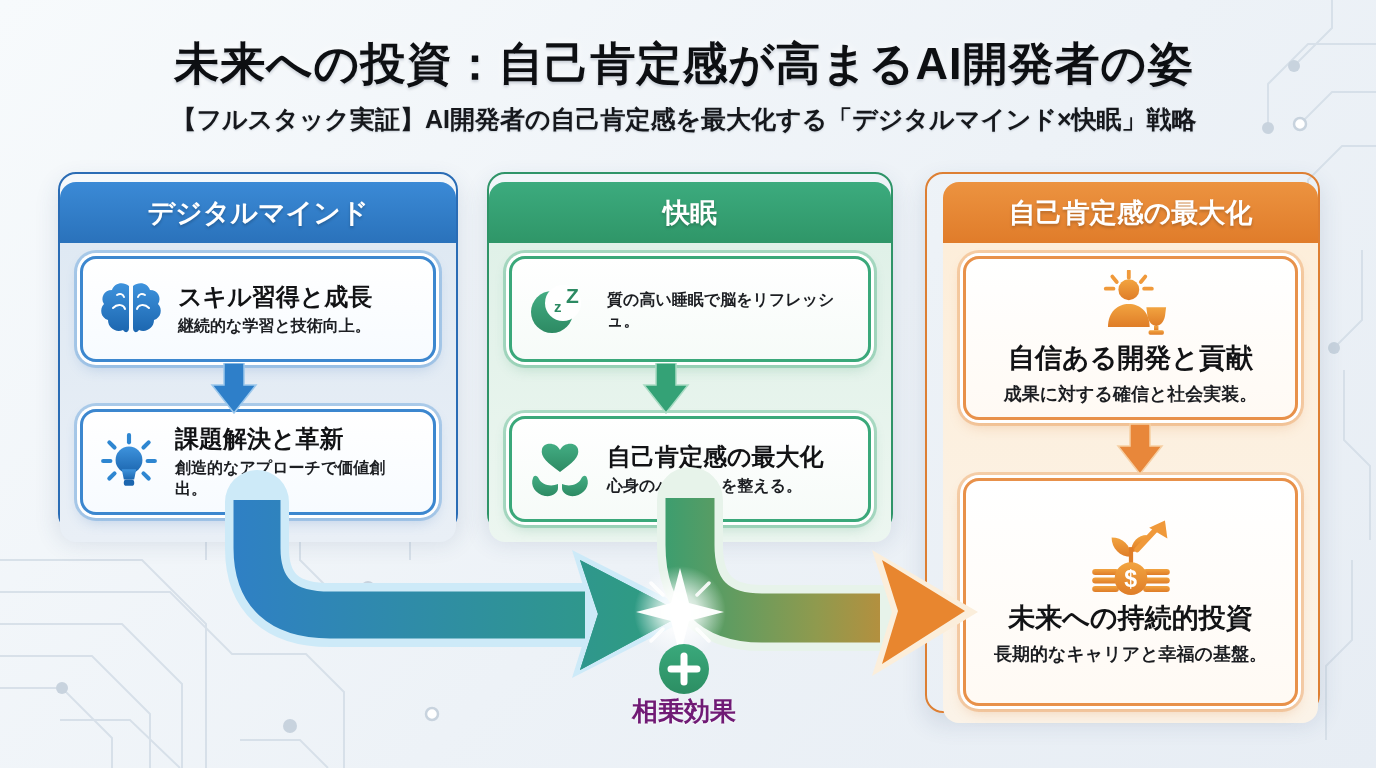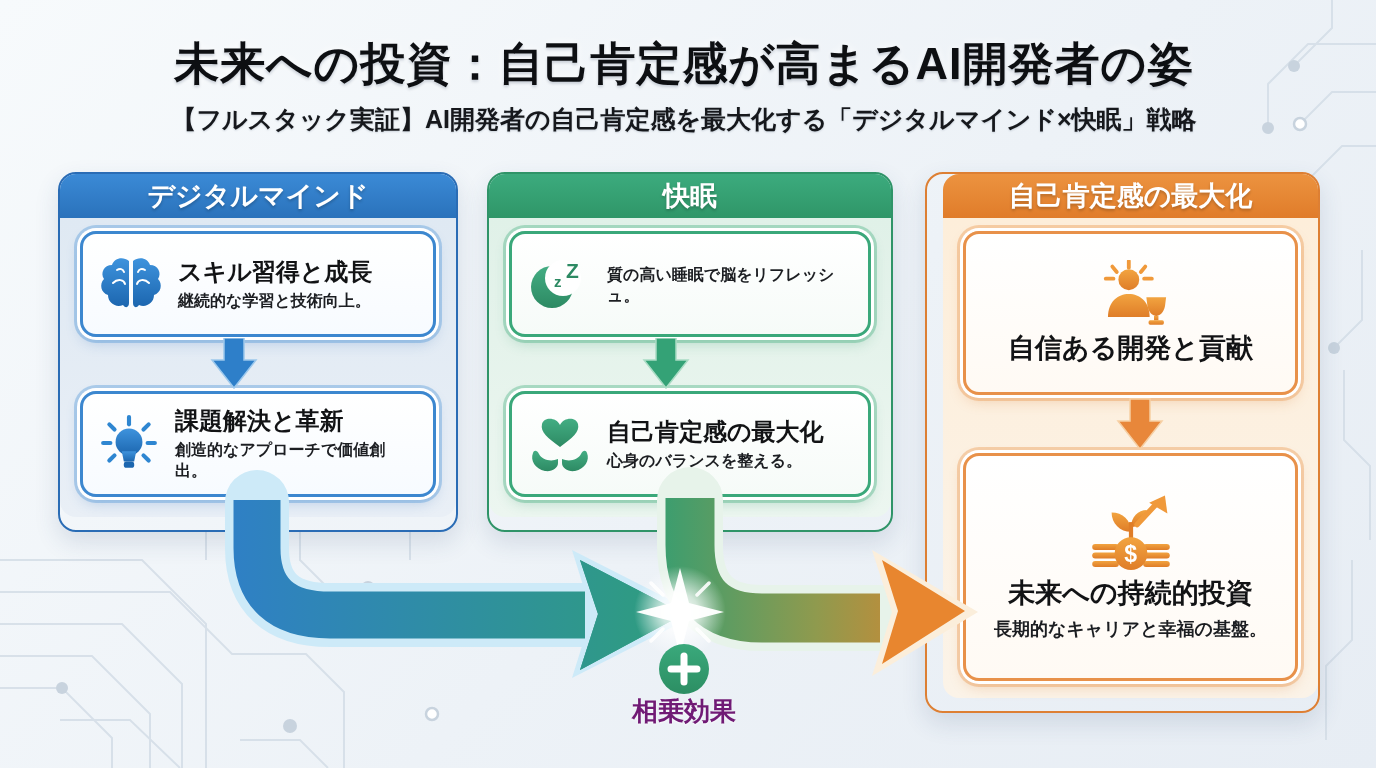--- a/index.html
+++ b/index.html
@@ -16,23 +16,23 @@
     font-size:45px; font-weight:800; letter-spacing:1px; color:#0d0f12;
     text-shadow:0 2px 3px rgba(30,50,80,.22), 0 0 8px rgba(255,255,255,.9);
   }
   .sub-title {
     margin-top:9px; font-size:25px; font-weight:800; color:#16181c;
     text-shadow:0 1px 2px rgba(30,50,80,.18);
   }
 
   .panel { position:absolute; border-radius:18px; z-index:3;
            box-shadow:0 10px 24px rgba(40,70,110,.14); }
-  .panel-header { height:44px; display:flex; align-items:center; justify-content:center;
+  .panel-header { height:61px; display:flex; align-items:center; justify-content:center;
            border-radius:16px 16px 0 0; font-size:27px; font-weight:800; color:#fff;
-           text-shadow:0 2px 3px rgba(0,0,0,.22); }
+           text-shadow:0 2px 3px rgba(0,0,0,.22);margin-top:8px; }
   .panel-body { position:relative; height:calc(100% - 57px); border-radius:0 0 16px 16px; }
 
   .panel-blue   { left:58px;  top:172px; width:400px; height:360px; border:2px solid #2a6cb5; }
   .panel-green  { left:487px; top:172px; width:406px; height:360px; border:2px solid #2f9468; }
   .panel-orange { left:925px; top:172px; width:395px; height:541px; border:2px solid #dd7f33;padding-left:16px; }
   .panel-blue   .panel-header { background:linear-gradient(180deg,#3b8ad6,#2a72bb); }
   .panel-green  .panel-header { background:linear-gradient(180deg,#3cab7e,#2f9668); }
   .panel-orange .panel-header { background:linear-gradient(180deg,#ec9340,#e07c2a); }
   .panel-blue   .panel-body { background:linear-gradient(180deg,#dfe9f3,#e9eff6); }
   .panel-green  .panel-body { background:linear-gradient(180deg,#e0f1e8,#ecf6f0); }
@@ -127,21 +127,21 @@
         </svg>
       </span>
       <span>
         <div class="card-title">スキル習得と成長</div>
         <div class="card-desc">継続的な学習と技術向上。</div>
       </span>
     </div>
     <svg class="down-arrow" style="left:146px; top:120px;" width="56" height="52" viewBox="0 0 56 52">
       <polygon points="18,0 38,0 38,22 50,22 28,50 6,22 18,22" fill="#2e7fc9" stroke="#9cc8ec" stroke-width="1.5"></polygon>
     </svg>
-    <div class="card card-row" style="top:173px; height:106px;gap:16px;">
+    <div class="card card-row" style="top:166px; height:106px;gap:16px;">
       <span class="icon">
         <svg width="60" height="60" viewBox="0 0 56 58">
           <defs>
               <linearGradient id="gBulb" x1="0" y1="0" x2="0" y2="1">
             <stop offset="0" stop-color="#3e93dd"></stop>
                 <stop offset="1" stop-color="#1c66af"></stop>
               </linearGradient>
             </defs>
           <g stroke="#2e86d1" stroke-width="4" stroke-linecap="round">
             <line x1="28" y1="3" x2="28" y2="10"></line>
@@ -232,20 +232,21 @@
               <line x1="55" y1="17" x2="48" y2="17"></line>
           </g>
           <circle cx="34" cy="18" r="9.5" fill="url(#gPerson)"></circle>
           <path fill="url(#gPerson)" d="M15 52 C15 38 24 31 34 31 C44 31 53 38 53 52 Z"></path>
           <path fill="url(#gPerson)" d="M50 34 H68 L67 42 C66 48 62 51 59 51 C56 51 52 48 51 42 Z"></path>
           <rect x="57" y="51" width="4" height="4" fill="url(#gPerson)"></rect>
           <rect x="52" y="55" width="14" height="4" rx="1.5" fill="url(#gPerson)"></rect>
         </svg>
       </span>
       <div class="card-title">自信ある開発と貢献</div>
+      <div class="card-desc">成果に対する確信と社会実装。</div>
     </div>
     <svg class="down-arrow" style="left:169px; top:180px;" width="56" height="54" viewBox="0 0 56 52">
       <polygon points="18,0 38,0 38,22 50,22 28,50 6,22 18,22" fill="#e8873a" stroke="#f6cfa3" stroke-width="1.5"></polygon>
     </svg>
     <div class="card card-col" style="top:235px; height:228px;">
       <span class="icon">
         <svg width="88" height="80" viewBox="0 0 72 66">
           <defs>
               <linearGradient id="gMoney" x1="0" y1="0" x2="0" y2="1">
             <stop offset="0" stop-color="#f2a440"></stop>

